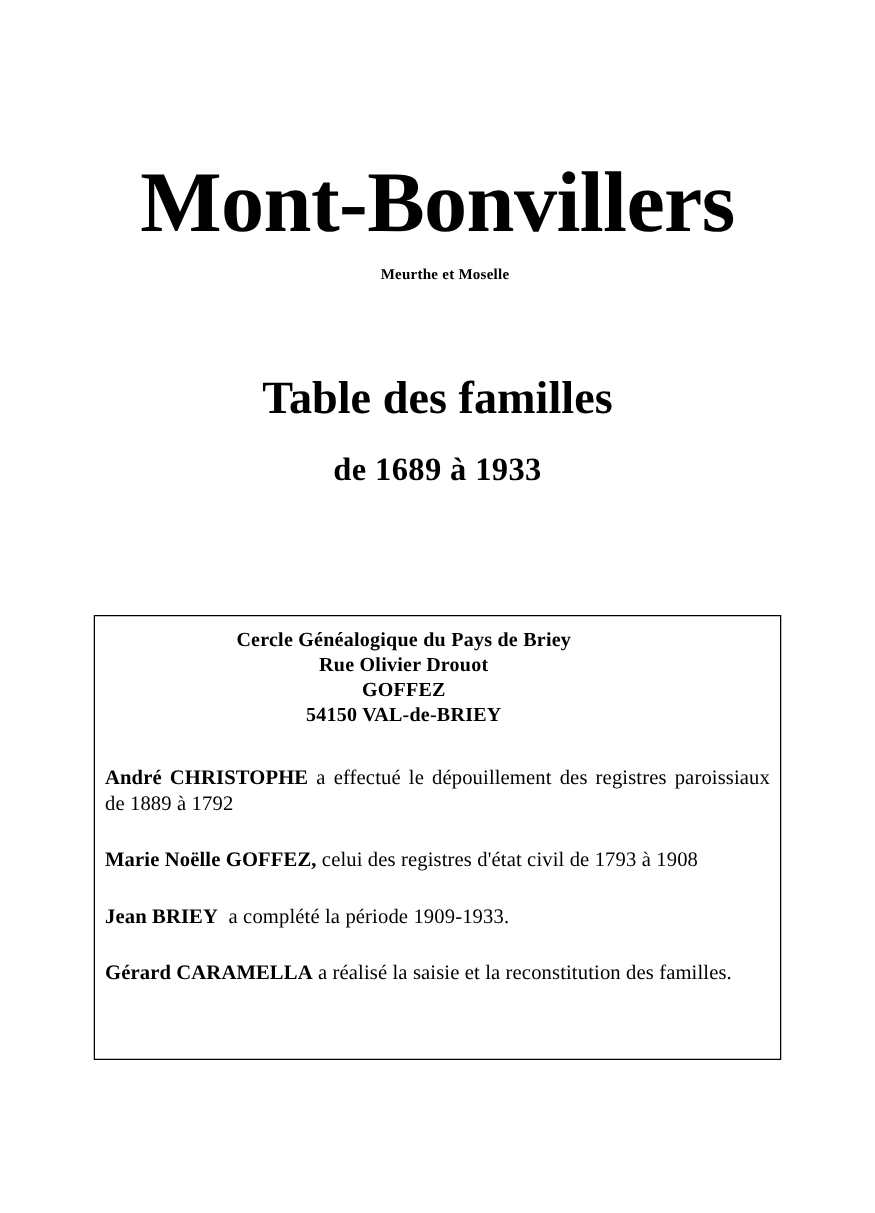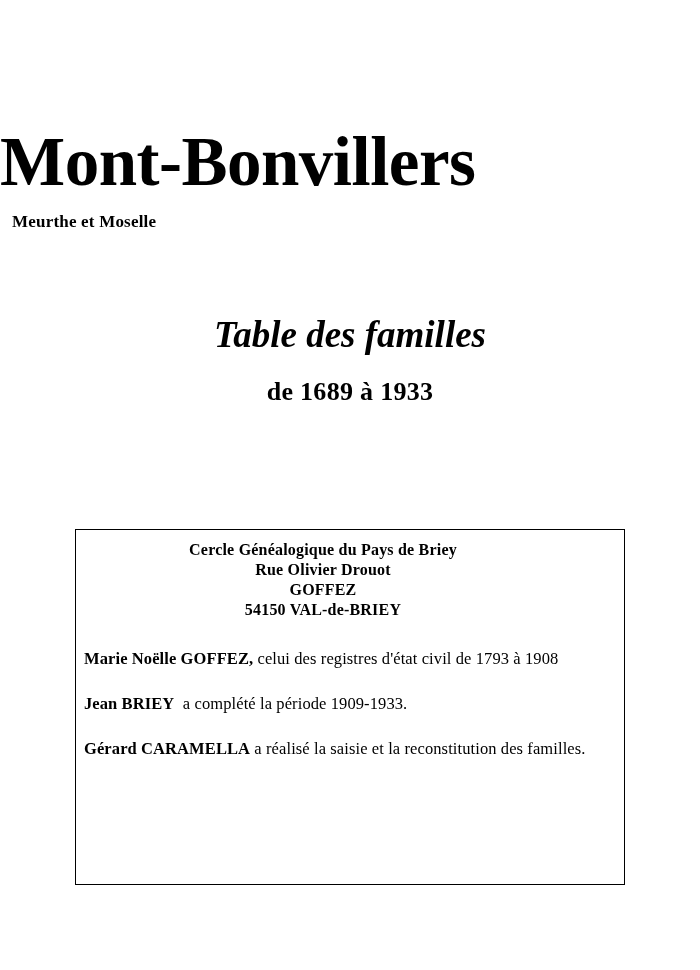--- a/index.html
+++ b/index.html
@@ -24,72 +24,70 @@
     height: 970px;
     background: #ffffff;
   }
 
   
   .title-block {
     position: absolute;
     top: 128px;
     left: 0;
     width: 700px;
-    text-align: left;
+    text-align: center;
   }
   .doc-title {
     font-size: 69px;
     font-weight: bold;
     line-height: 1.0;
     letter-spacing: -0.5px;
     margin: 0;
     white-space: nowrap;
   }
   .doc-subtitle-region {
-    font-size: 17px;
+    font-size: 12px;
     font-weight: bold;
     margin-top: 15px;
     letter-spacing: 0.2px;
     padding-left: 12px;
   }
 
   
   .section-block {
     position: absolute;
     top: 300px;
     left: 0;
     width: 700px;
     text-align: center;
   }
   .section-title {
     font-size: 37px;
     font-weight: bold;
     line-height: 1.0;
-    margin: 16px;
+    margin: 0;
     letter-spacing: 0px;
-    font-style: italic;
   }
   .section-dates {
     font-size: 26px;
     font-weight: bold;
     margin-top: 26px;
     line-height: 1.0;
     letter-spacing: 0.3px;
   }
 
   
   .credits-frame {
     position: absolute;
     left: 75px;
     top: 492px;
     width: 550px;
     height: 356px;
     border: 1px solid #000000;
     box-sizing: border-box;
-    margin-top: 37px;
   }
 
   .address-block {
     margin-top: 10px;
     text-align: center;
     padding-right: 54px;
   }
   .address-line {
     font-size: 16px;
     font-weight: bold;
@@ -138,20 +136,23 @@
 
     <div class="address-block">
       <div class="address-line">Cercle Généalogique du Pays de Briey</div>
       <div class="address-line">Rue Olivier Drouot</div>
       <div class="address-line">GOFFEZ</div>
       <div class="address-line">54150 VAL-de-BRIEY</div>
     </div>
 
     <div class="credits-body">
 
+      <p class="credit-para">
+        <span class="credit-name">André  CHRISTOPHE</span><span class="gap-wide"> </span><span>a effectué le dépouillement des registres paroissiaux de 1889 à 1792</span>
+      </p>
 
       <p class="credit-para">
         <span class="credit-name">Marie Noëlle GOFFEZ,</span><span class="gap-wide"> </span><span>celui des registres d'état civil de 1793 à 1908</span>
       </p>
 
       <p class="credit-para">
         <span class="credit-name">Jean BRIEY</span><span class="gap-wide">  </span><span>a complété la période 1909-1933.</span>
       </p>
 
       <p class="credit-para">

